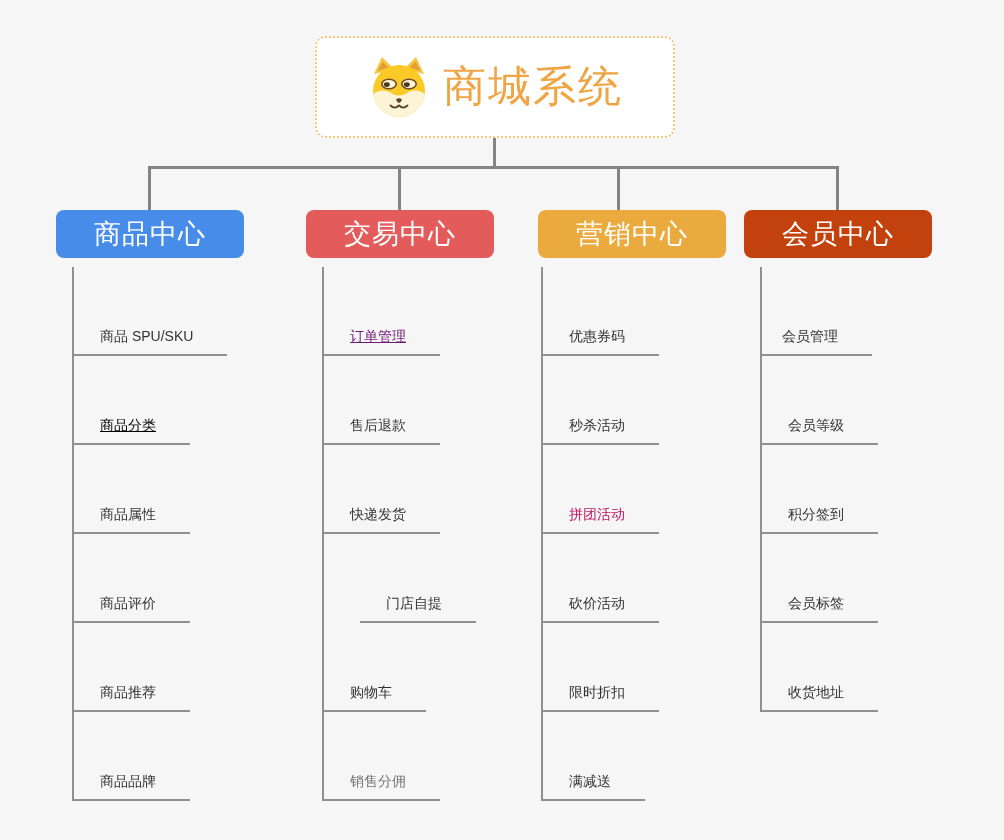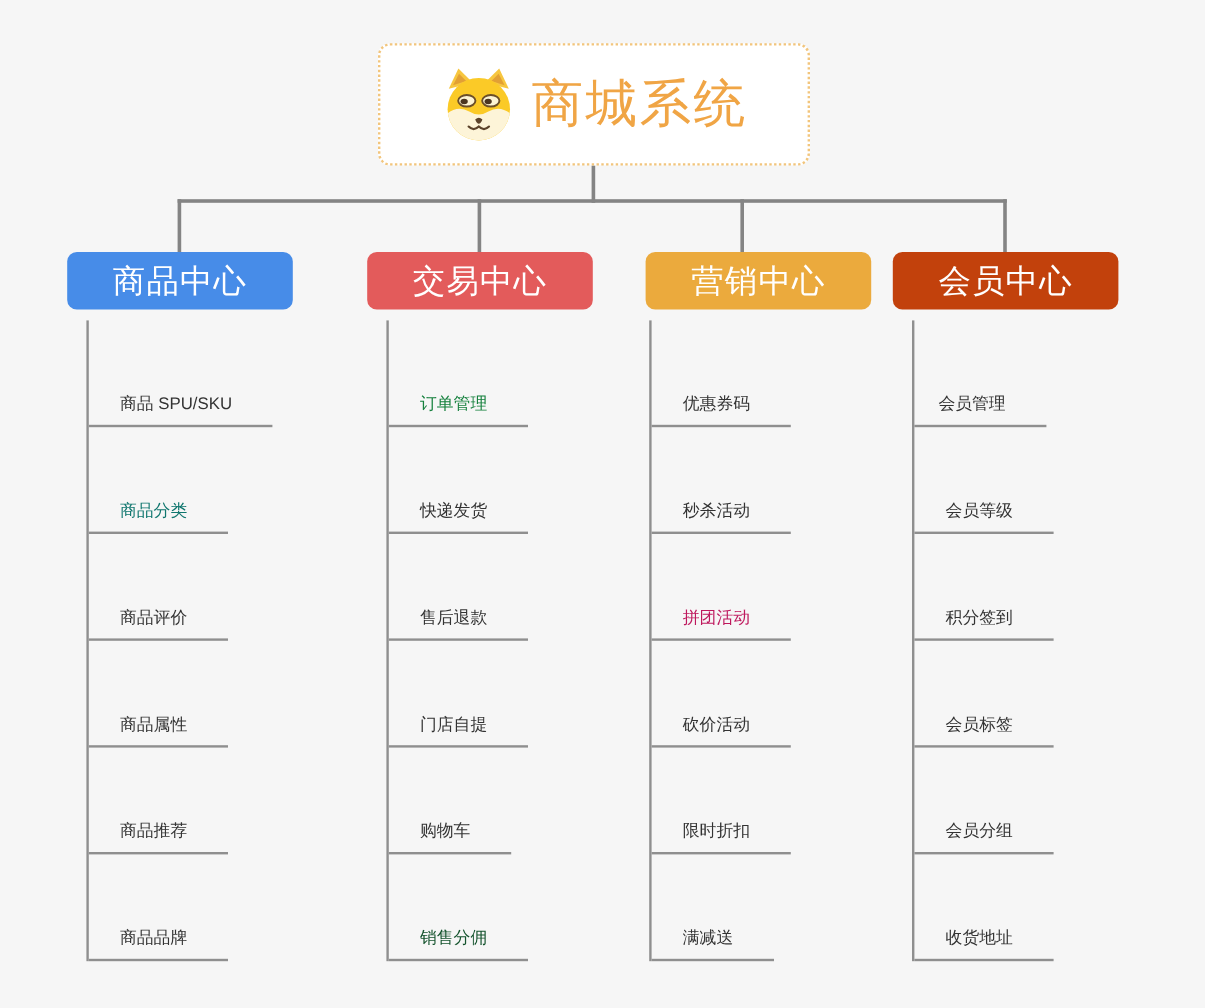--- a/index.html
+++ b/index.html
@@ -80,47 +80,46 @@
       <path d="M29,43.5 q3,-2.6 6,0 q-1.5,3.6 -3,3.6 q-1.5,0 -3,-3.6 Z" fill="#5c432b"></path>
       <path d="M23.5,49.5 q4.2,4.2 8.5,0 q4.3,4.2 8.5,0" stroke="#5c432b" fill="none" stroke-width="1.8" stroke-linecap="round"></path>
     </svg>
     <span class="root-title" style="color: rgb(240, 165, 69);">商城系统</span>
   </div>
 
   <div id="columns">
       <div class="branch-box" style="left: 56px; background: rgb(71, 140, 232);">商品中心</div>
       <div class="leaves" style="left: 72px; border-left-color: rgb(143, 143, 143);">
         <div class="leaf" style="border-bottom-color: rgb(143, 143, 143); color: rgb(51, 51, 51);">商品 SPU/SKU</div>
-        <div class="leaf" style="border-bottom-color: rgb(143, 143, 143); color: #0f766e;">商品分类</div>
+        <div class="leaf" style="border-bottom-color: rgb(143, 143, 143); color: #000000; text-decoration: underline;">商品分类</div>
+        <div class="leaf" style="border-bottom-color: rgb(143, 143, 143); color: rgb(51, 51, 51);">商品属性</div>
         <div class="leaf" style="border-bottom-color: rgb(143, 143, 143); color: rgb(51, 51, 51);">商品评价</div>
-        <div class="leaf" style="border-bottom-color: rgb(143, 143, 143); color: rgb(51, 51, 51);">商品属性</div>
         <div class="leaf" style="border-bottom-color: rgb(143, 143, 143); color: rgb(51, 51, 51);">商品推荐</div>
         <div class="leaf" style="border-bottom-color: rgb(143, 143, 143); color: rgb(51, 51, 51);">商品品牌</div>
       </div>
       <div class="branch-box" style="left: 306px; background: rgb(227, 91, 91);">交易中心</div>
       <div class="leaves" style="left: 322px; border-left-color: rgb(143, 143, 143);">
-        <div class="leaf" style="border-bottom-color: rgb(143, 143, 143); color: #15803d;">订单管理</div>
+        <div class="leaf" style="border-bottom-color: rgb(143, 143, 143); color: #701a75; text-decoration: underline;">订单管理</div>
+        <div class="leaf" style="border-bottom-color: rgb(143, 143, 143); color: rgb(51, 51, 51);">售后退款</div>
         <div class="leaf" style="border-bottom-color: rgb(143, 143, 143); color: rgb(51, 51, 51);">快递发货</div>
-        <div class="leaf" style="border-bottom-color: rgb(143, 143, 143); color: rgb(51, 51, 51);">售后退款</div>
-        <div class="leaf" style="border-bottom-color: rgb(143, 143, 143); color: rgb(51, 51, 51);">门店自提</div>
+        <div class="leaf" style="border-bottom-color: rgb(143, 143, 143); color: rgb(51, 51, 51); margin-left: 36px;">门店自提</div>
         <div class="leaf" style="border-bottom-color: rgb(143, 143, 143); color: rgb(51, 51, 51);">购物车</div>
-        <div class="leaf" style="border-bottom-color: rgb(143, 143, 143); color: #14532d;">销售分佣</div>
+        <div class="leaf" style="border-bottom-color: rgb(143, 143, 143); color: #737373;">销售分佣</div>
       </div>
       <div class="branch-box" style="left: 525px; background: rgb(235, 170, 61); margin-left: 13px;">营销中心</div>
       <div class="leaves" style="left: 541px; border-left-color: rgb(143, 143, 143);">
         <div class="leaf" style="border-bottom-color: rgb(143, 143, 143); color: rgb(51, 51, 51);">优惠券码</div>
         <div class="leaf" style="border-bottom-color: rgb(143, 143, 143); color: rgb(51, 51, 51);">秒杀活动</div>
         <div class="leaf" style="border-bottom-color: rgb(143, 143, 143); color: #be185d;">拼团活动</div>
         <div class="leaf" style="border-bottom-color: rgb(143, 143, 143); color: rgb(51, 51, 51);">砍价活动</div>
         <div class="leaf" style="border-bottom-color: rgb(143, 143, 143); color: rgb(51, 51, 51);">限时折扣</div>
         <div class="leaf" style="border-bottom-color: rgb(143, 143, 143); color: rgb(51, 51, 51);">满减送</div>
       </div>
       <div class="branch-box" style="left: 744px; background: #c2410c;">会员中心</div>
       <div class="leaves" style="left: 760px; border-left-color: rgb(143, 143, 143);">
         <div class="leaf" style="border-bottom-color: rgb(143, 143, 143); color: rgb(51, 51, 51); padding-left: 20px;">会员管理</div>
         <div class="leaf" style="border-bottom-color: rgb(143, 143, 143); color: rgb(51, 51, 51);">会员等级</div>
         <div class="leaf" style="border-bottom-color: rgb(143, 143, 143); color: rgb(51, 51, 51);">积分签到</div>
         <div class="leaf" style="border-bottom-color: rgb(143, 143, 143); color: rgb(51, 51, 51); font-family: Liberation Serif, serif;">会员标签</div>
-        <div class="leaf" style="border-bottom-color: rgb(143, 143, 143); color: rgb(51, 51, 51);">会员分组</div>
         <div class="leaf" style="border-bottom-color: rgb(143, 143, 143); color: rgb(51, 51, 51);">收货地址</div>
       </div>
     </div>
 </div>
 
 </body></html>

